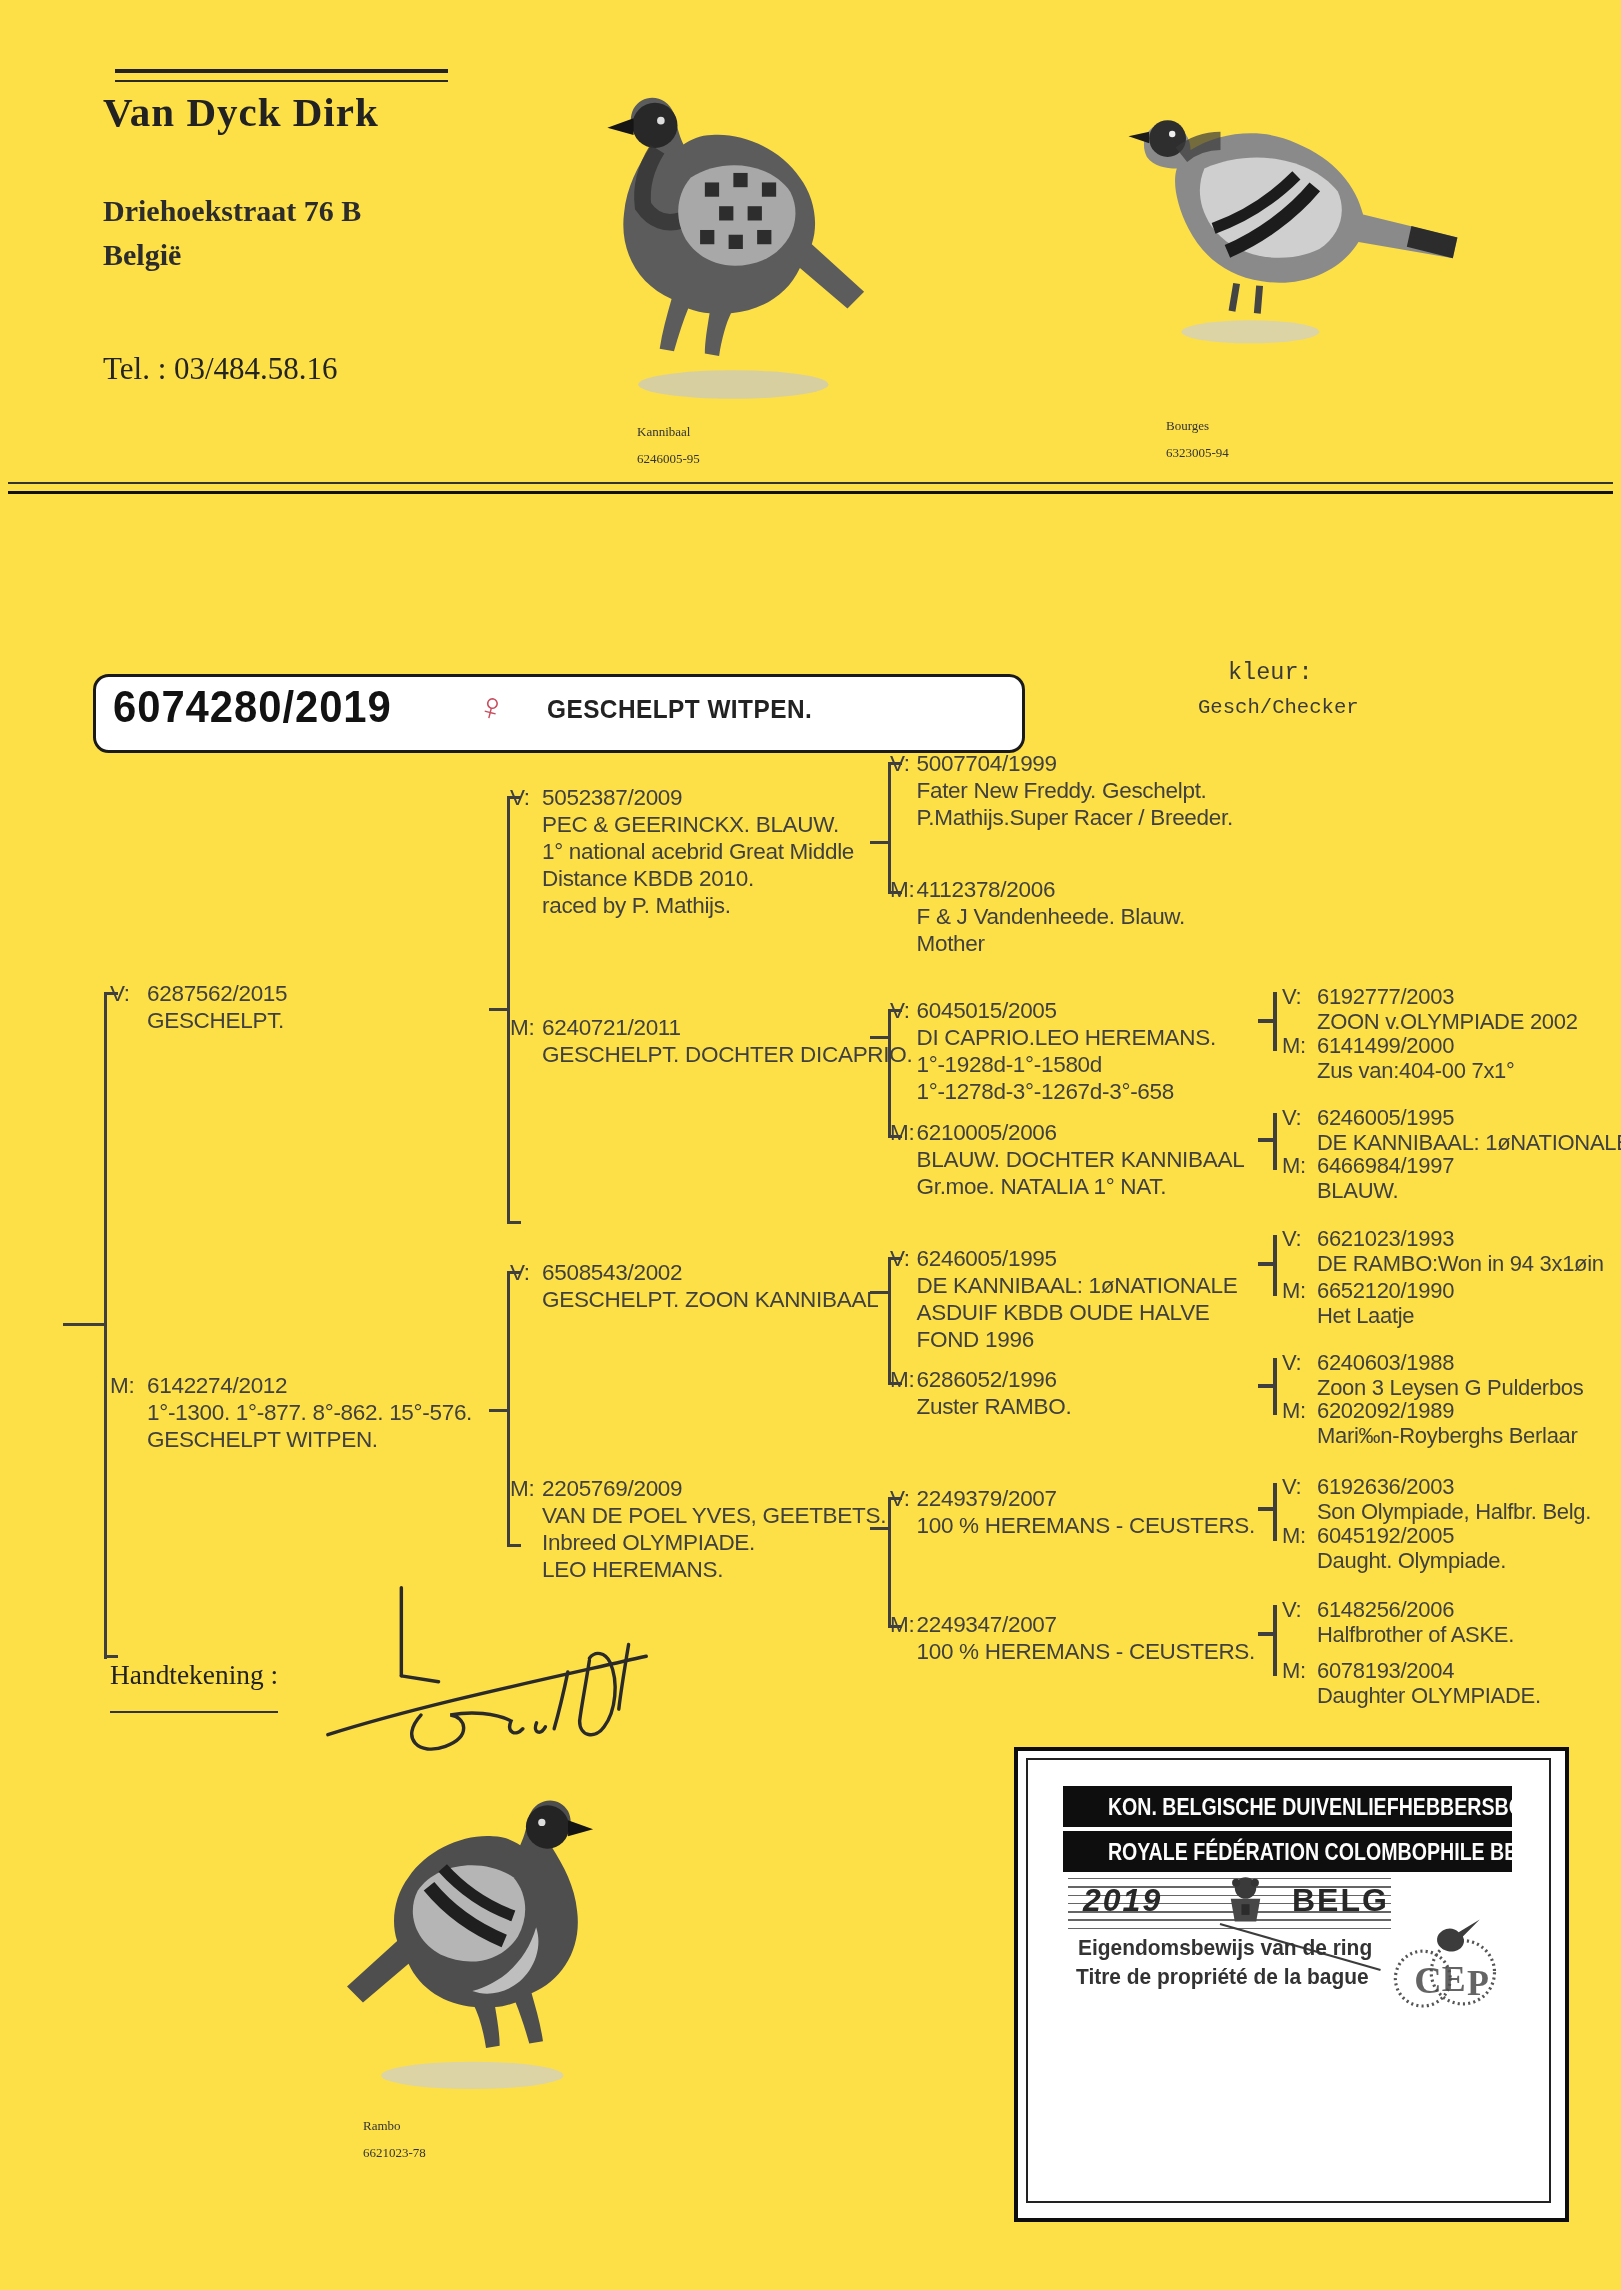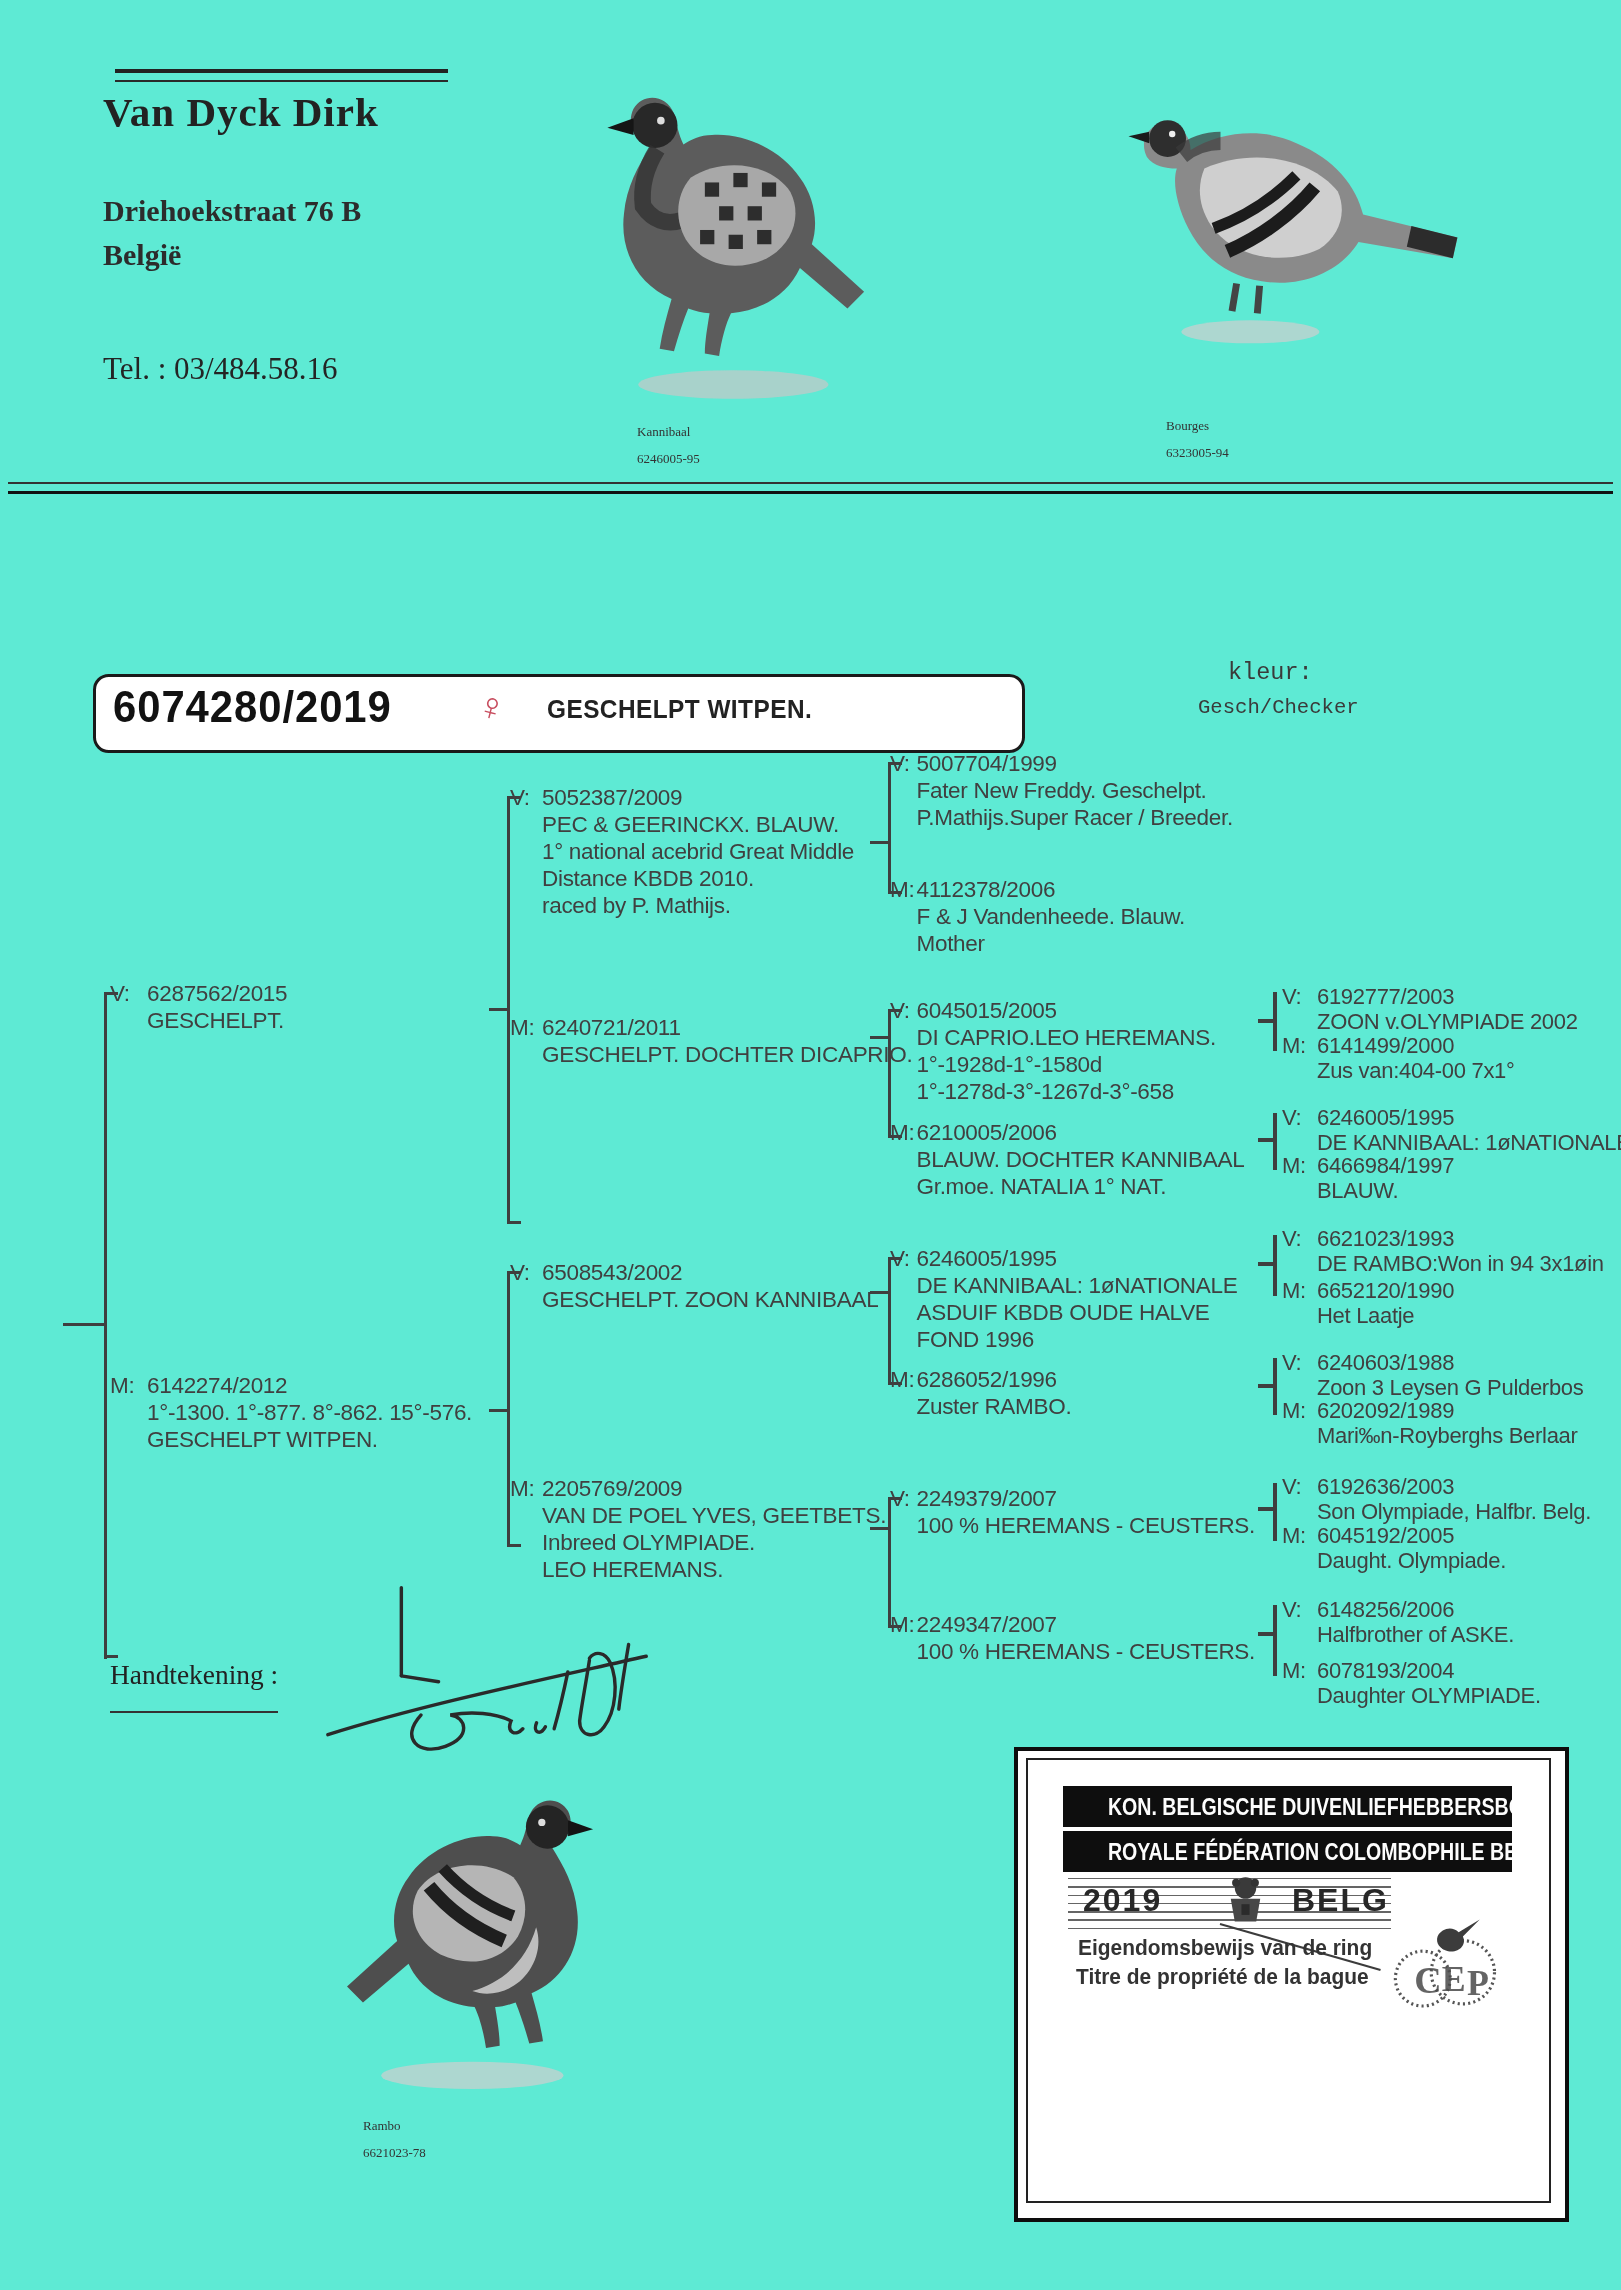--- a/index.html
+++ b/index.html
@@ -1,16 +1,16 @@
 <!DOCTYPE html>
 <html><head>
 <meta charset="utf-8">
 <style>
   html,body{margin:0;padding:0;background:#ddd;}
-  .page{position:relative;width:1621px;height:2291px;background:#5eead4;overflow:hidden;
+  .page{position:relative;width:1621px;height:2291px;background:#fde047;overflow:hidden;
         font-family:"Liberation Sans",sans-serif;color:#3d3d3d;}
   .abs{position:absolute;}
   .serif{font-family:"Liberation Serif",serif;}
   .mono{font-family:"Liberation Mono","DejaVu Sans Mono",monospace;}
   .ctr{}
   
   .rule-small{left:115px;top:69px;width:333px;height:6.9px;border-top:4.9px solid #222;border-bottom:2.9px solid #2a2a2a;}
   .rule-wide{left:7.8px;top:482px;width:1605px;height:6.9px;border-top:2px solid #333;border-bottom:3.9px solid #111;}
   
   .owner-name{left:103px;top:88px;width:353px;font-size:41px;font-weight:bold;color:#222;letter-spacing:1px;}
@@ -33,21 +33,21 @@
   
   .sig-label{left:110px;top:1660px;font-size:27.4px;color:#222;font-family:"Liberation Serif",serif;border-bottom:2.5px solid #333;padding-bottom:20px;}
   
   .stamp-outer{left:1014px;top:1747px;width:547px;height:467px;border:4.9px solid #0d0d0d;background:#fff;}
   .stamp-inner{left:1026px;top:1758px;width:521px;height:441px;border:2px solid #222;}
   .banner{left:1063px;width:449px;height:41px;background:#0e0e0e;color:#fdfdfd;font-weight:bold;
           font-size:24.5px;line-height:41px;letter-spacing:0px;white-space:nowrap;overflow:hidden;}
   .banner span{display:block;transform:scaleX(.8);transform-origin:center;text-align:center;}
   .guilloche{left:1068px;top:1878px;width:323px;height:53px;
      background:repeating-linear-gradient(#4a4a4a 0 1.5px,transparent 1.5px 8.3px);opacity:.85;}
-  .year{left:1083px;top:1882px;font-size:32px;font-weight:bold;color:#272727;letter-spacing:2px;}
+  .year{left:1083px;top:1882px;font-size:32px;font-weight:bold;color:#272727;letter-spacing:2px;font-style:italic;}
   .country{left:1292px;top:1882px;font-size:32px;font-weight:bold;color:#272727;letter-spacing:2px;}
   .cancel-line{left:1220px;top:1923px;width:167px;height:0;border-top:2.9px solid #3c3c3c;transform:rotate(16deg);transform-origin:left;}
   .own-line{font-size:22.5px;font-weight:bold;color:#333;letter-spacing:0;transform:scaleX(.93);transform-origin:left;}
   .stamp-number{left:1078px;top:2049px;width:343px;text-align:center;font-size:44px;color:#4c4c4c;letter-spacing:2.9px;}
   .tree-line{position:absolute;background:#3f3f3f;}
 </style>
 </head>
 <body>
 
 <div class="page">

